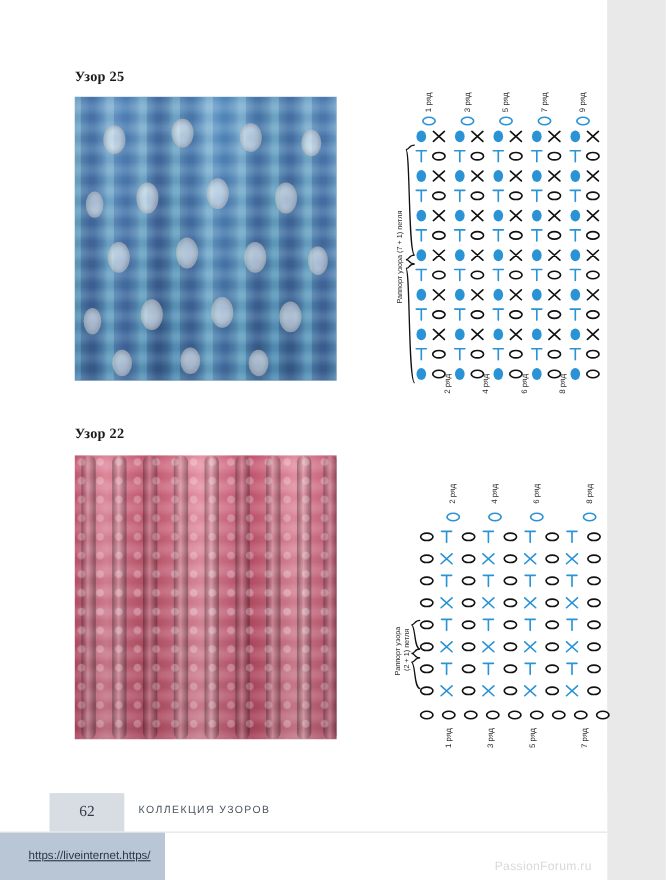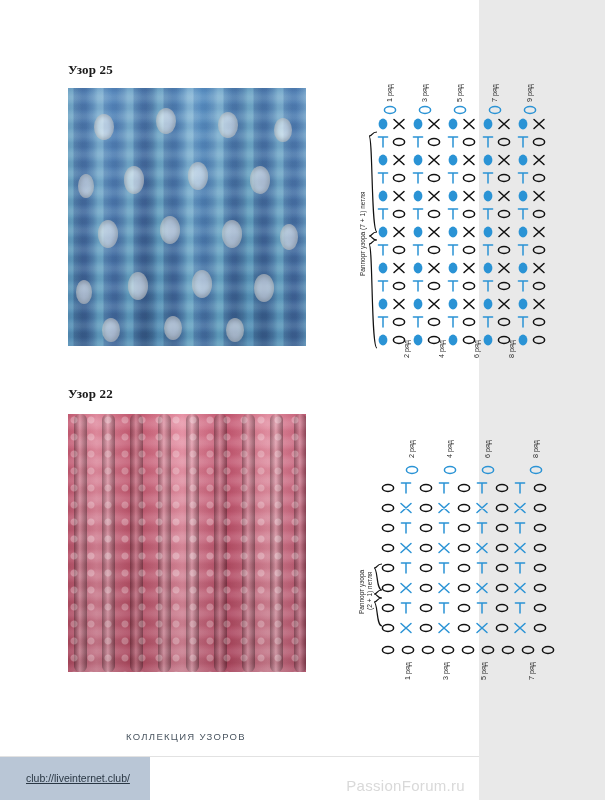--- a/index.html
+++ b/index.html
@@ -8,21 +8,21 @@
     background: #e9e9e9;
   }
   body {
     width: 605px;
     height: 800px;
     font-family: "Liberation Serif", serif;
     overflow: hidden;
   }
   .page {
     position: relative;
-    width: 479px;
+    width: 552px;
     height: 800px;
     background: #ffffff;
     box-sizing: border-box;
   }
   
   .block-title {
     position: absolute;
     font-family: "Liberation Serif", serif;
     font-size: 13px;
     font-weight: bold;
@@ -153,21 +153,21 @@
     position: absolute;
     left: 26px; bottom: 16px;
     font-family: "Liberation Sans", sans-serif;
     font-size: 10.5px;
     color: #2a3744;
   }
   .watermark {
     position: absolute;
     right: 14px; bottom: 6px;
     font-family: "Liberation Sans", sans-serif;
-    font-size: 15px;
+    font-size: 11px;
     color: #d9d9d9;
     letter-spacing: 0.3px;
   }
   .vrot {
     font-family: "Liberation Sans", sans-serif;
     font-size: 7.2px;
     fill: #2b2b2b;
   }
   .brace-label {
     font-family: "Liberation Sans", sans-serif;
@@ -568,21 +568,24 @@
         <path d="M30,180 C24,180 26,176 22,176 C26,176 24,172 30,172
                  M30,180 C24,180 26,184 22,184 C26,184 24,208 30,208
                  M30,172 C24,172 26,150 22,150 C26,150 24,146 30,146" fill="none" stroke="#111" stroke-width="1.2"></path>
       </g>
       <text class="brace-label" transform="translate(12,196) rotate(-90)">Раппорт узора</text>
       <text class="brace-label" transform="translate(20,192) rotate(-90)">(2 + 1) петля</text>
     </svg>
   </div>
 
   <div class="footer-bar"></div>
+  <div class="page-num-box">
+    <span class="page-num">62</span>
+  </div>
   <div class="footer-label">КОЛЛЕКЦИЯ УЗОРОВ</div>
 
   <div class="bottom-strip">
     <div class="bottom-left-block"></div>
-    <a class="site-url" href="#">club://liveinternet.club/</a>
+    <a class="site-url" href="#">https://liveinternet.https/</a>
     <div class="watermark">PassionForum.ru</div>
   </div>
 
 </div>
 
 </body></html>

